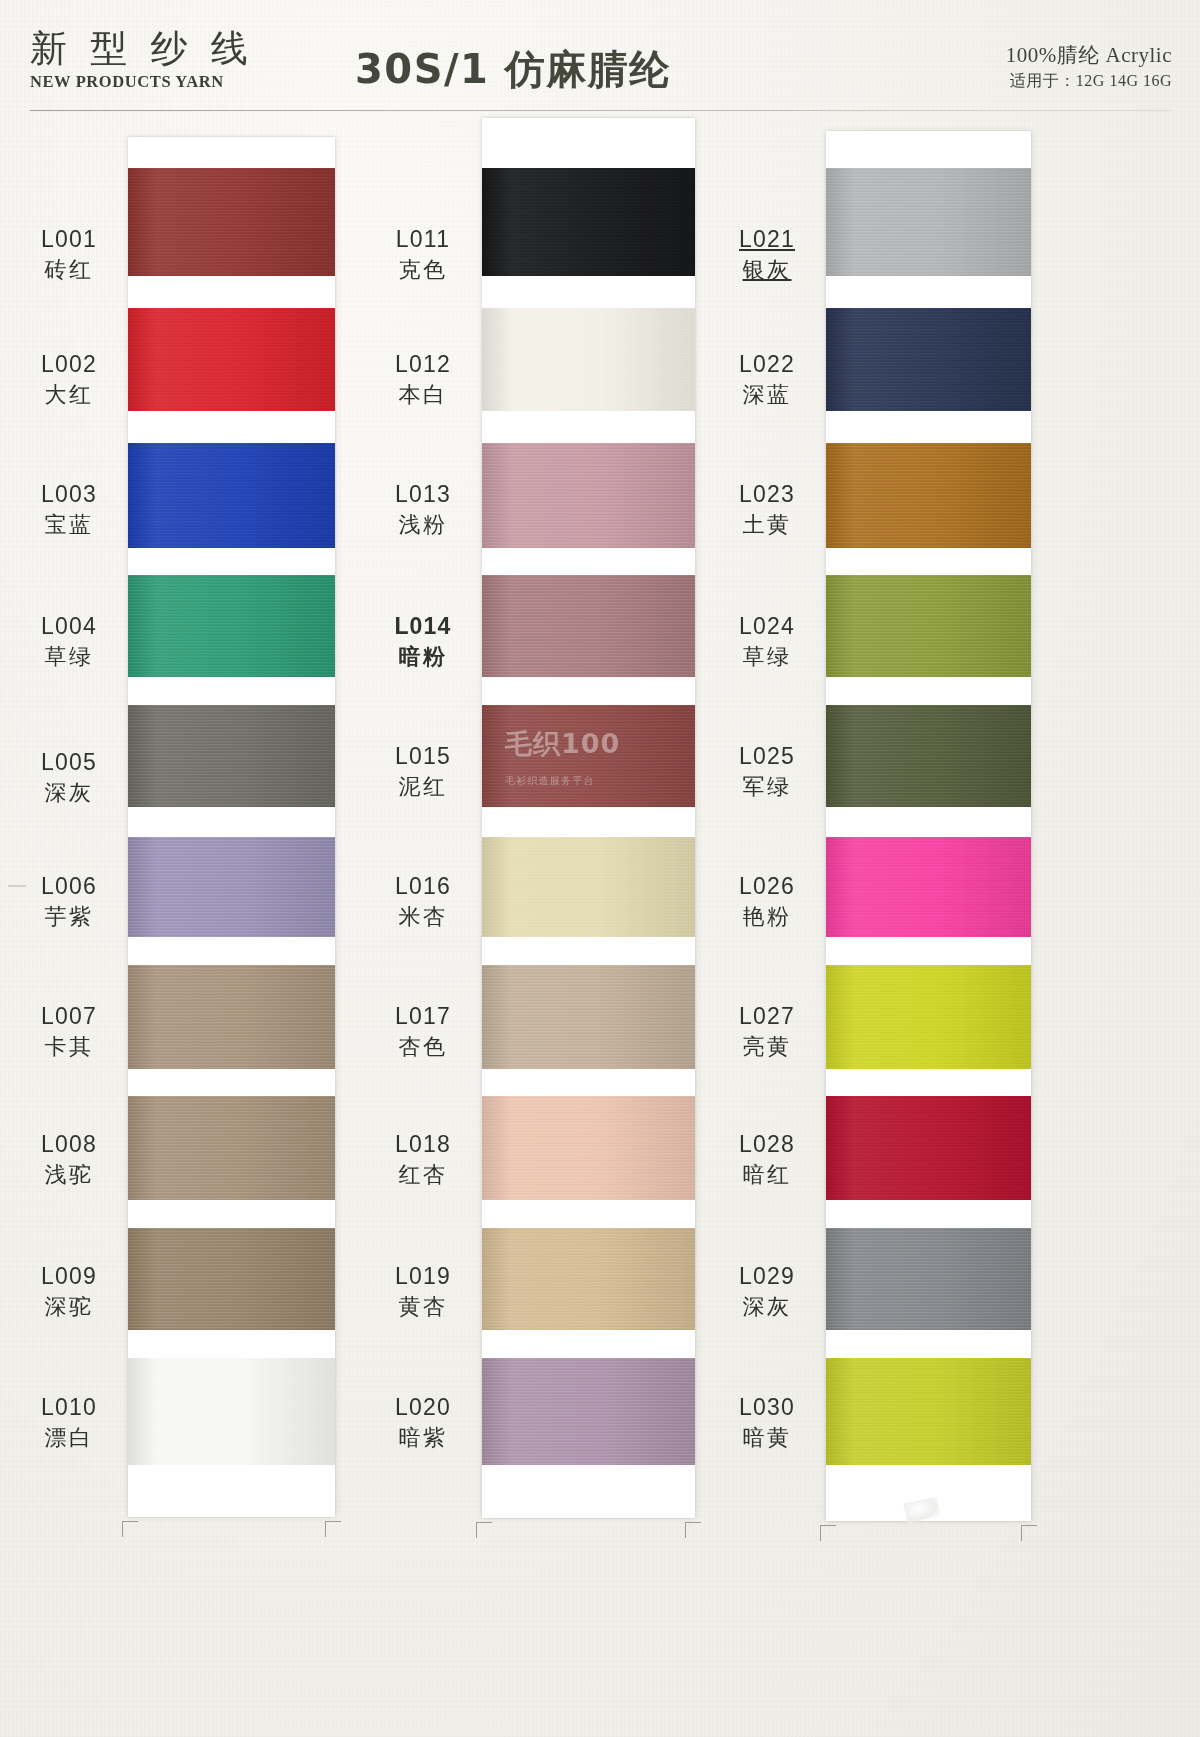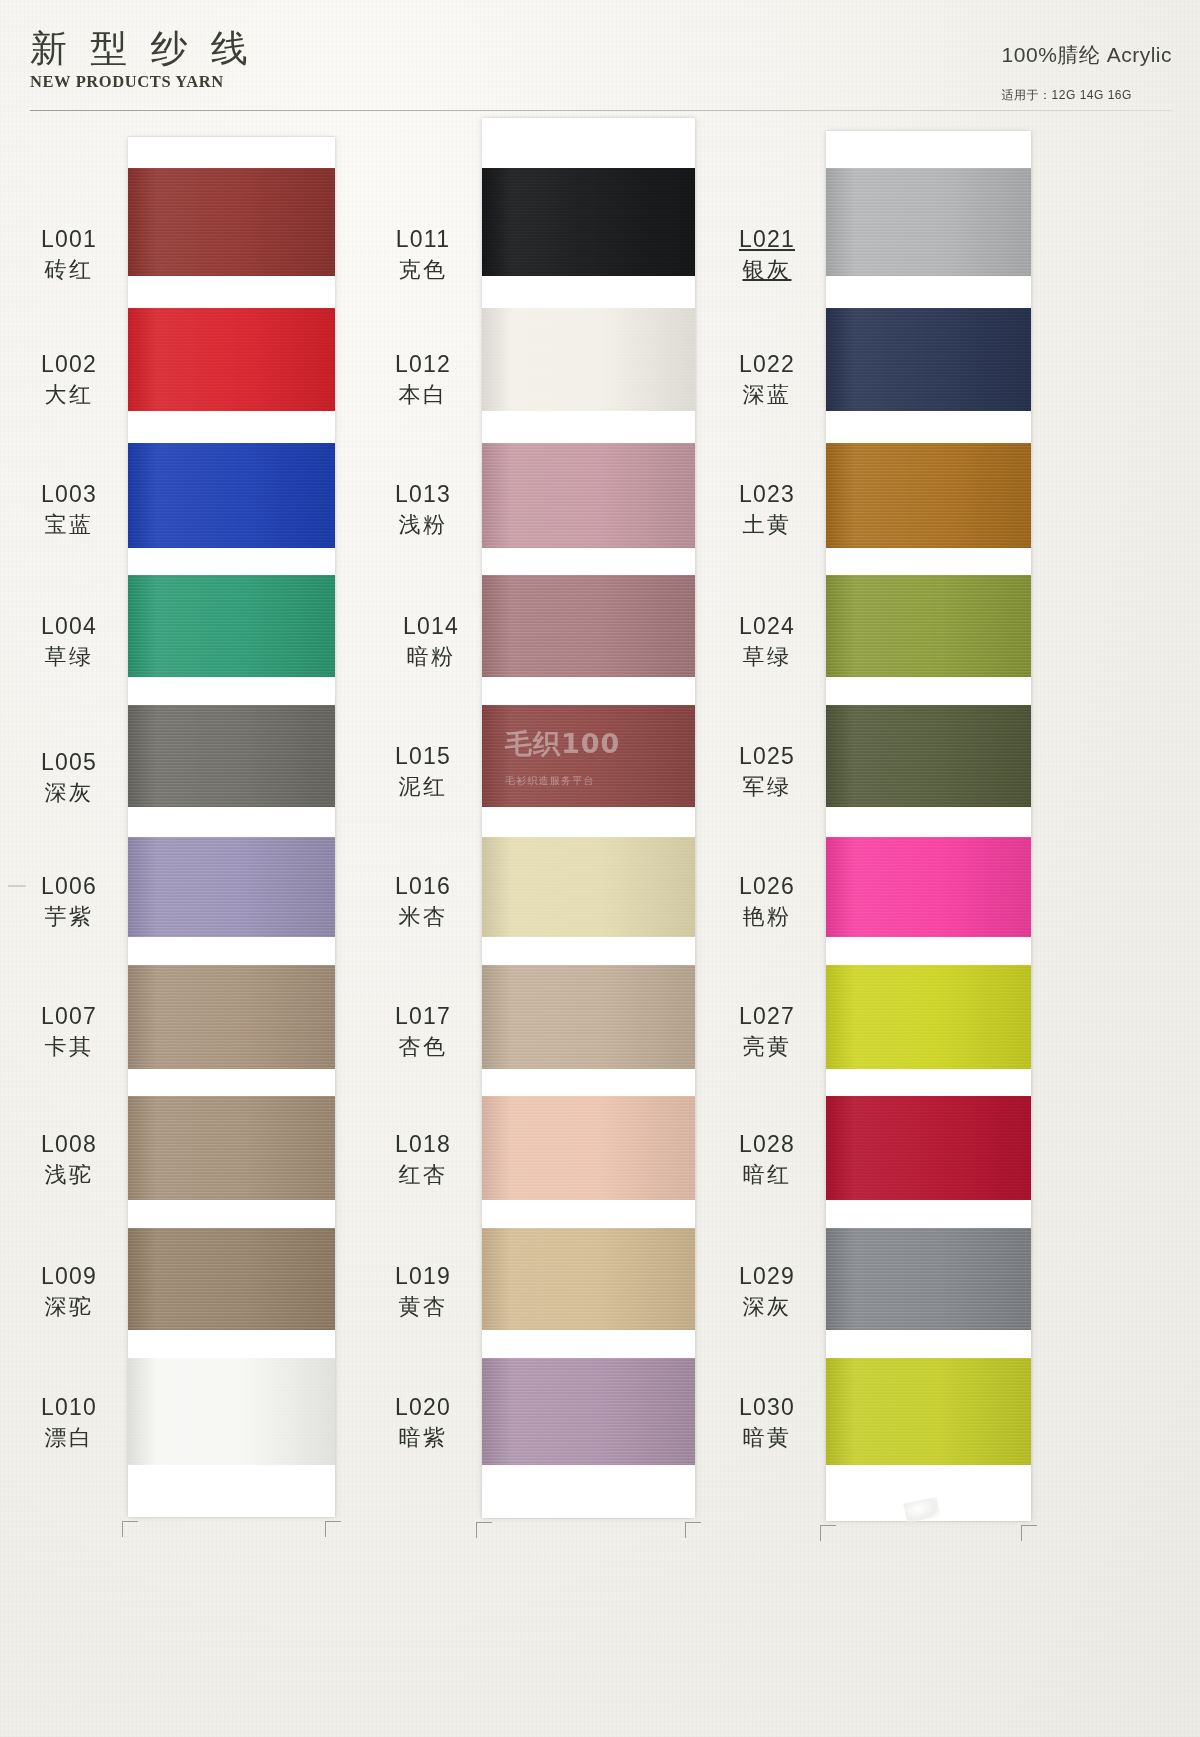--- a/index.html
+++ b/index.html
@@ -42,24 +42,24 @@
     font-size:16.5px;letter-spacing:0.6px;color:#3b3f34;
     margin-top:3px;font-weight:700;
   }
   #title{
     position:absolute;left:355px;top:42px;width:500px;
     font-size:40px;font-weight:700;color:#44483c;
     letter-spacing:1.5px;
     font-family:"DejaVu Sans","Liberation Sans",sans-serif;
   }
   #spec{
-    position:absolute;right:28px;top:42px;color:#3f433a;
+    position:absolute;right:28px;top:42px;text-align:right;color:#3f433a;font-family:Liberation Serif, serif;
   }
   #spec-1{font-size:21px;letter-spacing:0.5px;line-height:1.25;}
-  #spec-2{font-size:12px;letter-spacing:0.5px;line-height:1.35;margin-top:19px;}
+  #spec-2{font-size:16px;letter-spacing:0.5px;line-height:1.35;margin-top:2px;}
   #header-rule{
     position:absolute;left:30px;top:110px;width:1142px;height:1px;
     background:linear-gradient(90deg,rgba(90,90,80,.55),rgba(90,90,80,.35) 60%,rgba(90,90,80,.12));
   }
 
   
   .column{position:absolute;top:0;}
   .strip{
     position:absolute;
     background:#ffffff;
@@ -134,20 +134,21 @@
 <div id="page">
   <div id="paper-grain"></div>
 
   <div id="header">
 
     <div id="brand">
       <div id="brand-cn">新 型 纱 线</div>
       <div id="brand-en">NEW PRODUCTS YARN</div>
     </div>
 
+    <div id="title">30S/1 仿麻腈纶</div>
 
     <div id="spec">
       <div id="spec-1">100%腈纶 Acrylic</div>
       <div id="spec-2">适用于：12G 14G 16G</div>
     </div>
 
     <div id="header-rule"></div>
   </div>
 
   <div id="edge-dash"></div>
@@ -237,21 +238,21 @@
           <span class="name">克色</span>
         </div>
         <div class="label" style="left: 368px; top: 350px; width: 110px;">
           <span class="code">L012</span>
           <span class="name">本白</span>
         </div>
         <div class="label" style="left: 368px; top: 480px; width: 110px;">
           <span class="code">L013</span>
           <span class="name">浅粉</span>
         </div>
-        <div class="label" style="left: 376px; top: 612px; width: 110px;">
+        <div class="label" style="left: 368px; top: 612px; width: 110px; font-weight: bold;">
           <span class="code">L014</span>
           <span class="name">暗粉</span>
         </div>
         <div class="label" style="left: 368px; top: 742px; width: 110px;">
           <span class="code">L015</span>
           <span class="name">泥红</span>
         </div>
         <div class="label" style="left: 368px; top: 872px; width: 110px;">
           <span class="code">L016</span>
           <span class="name">米杏</span>

